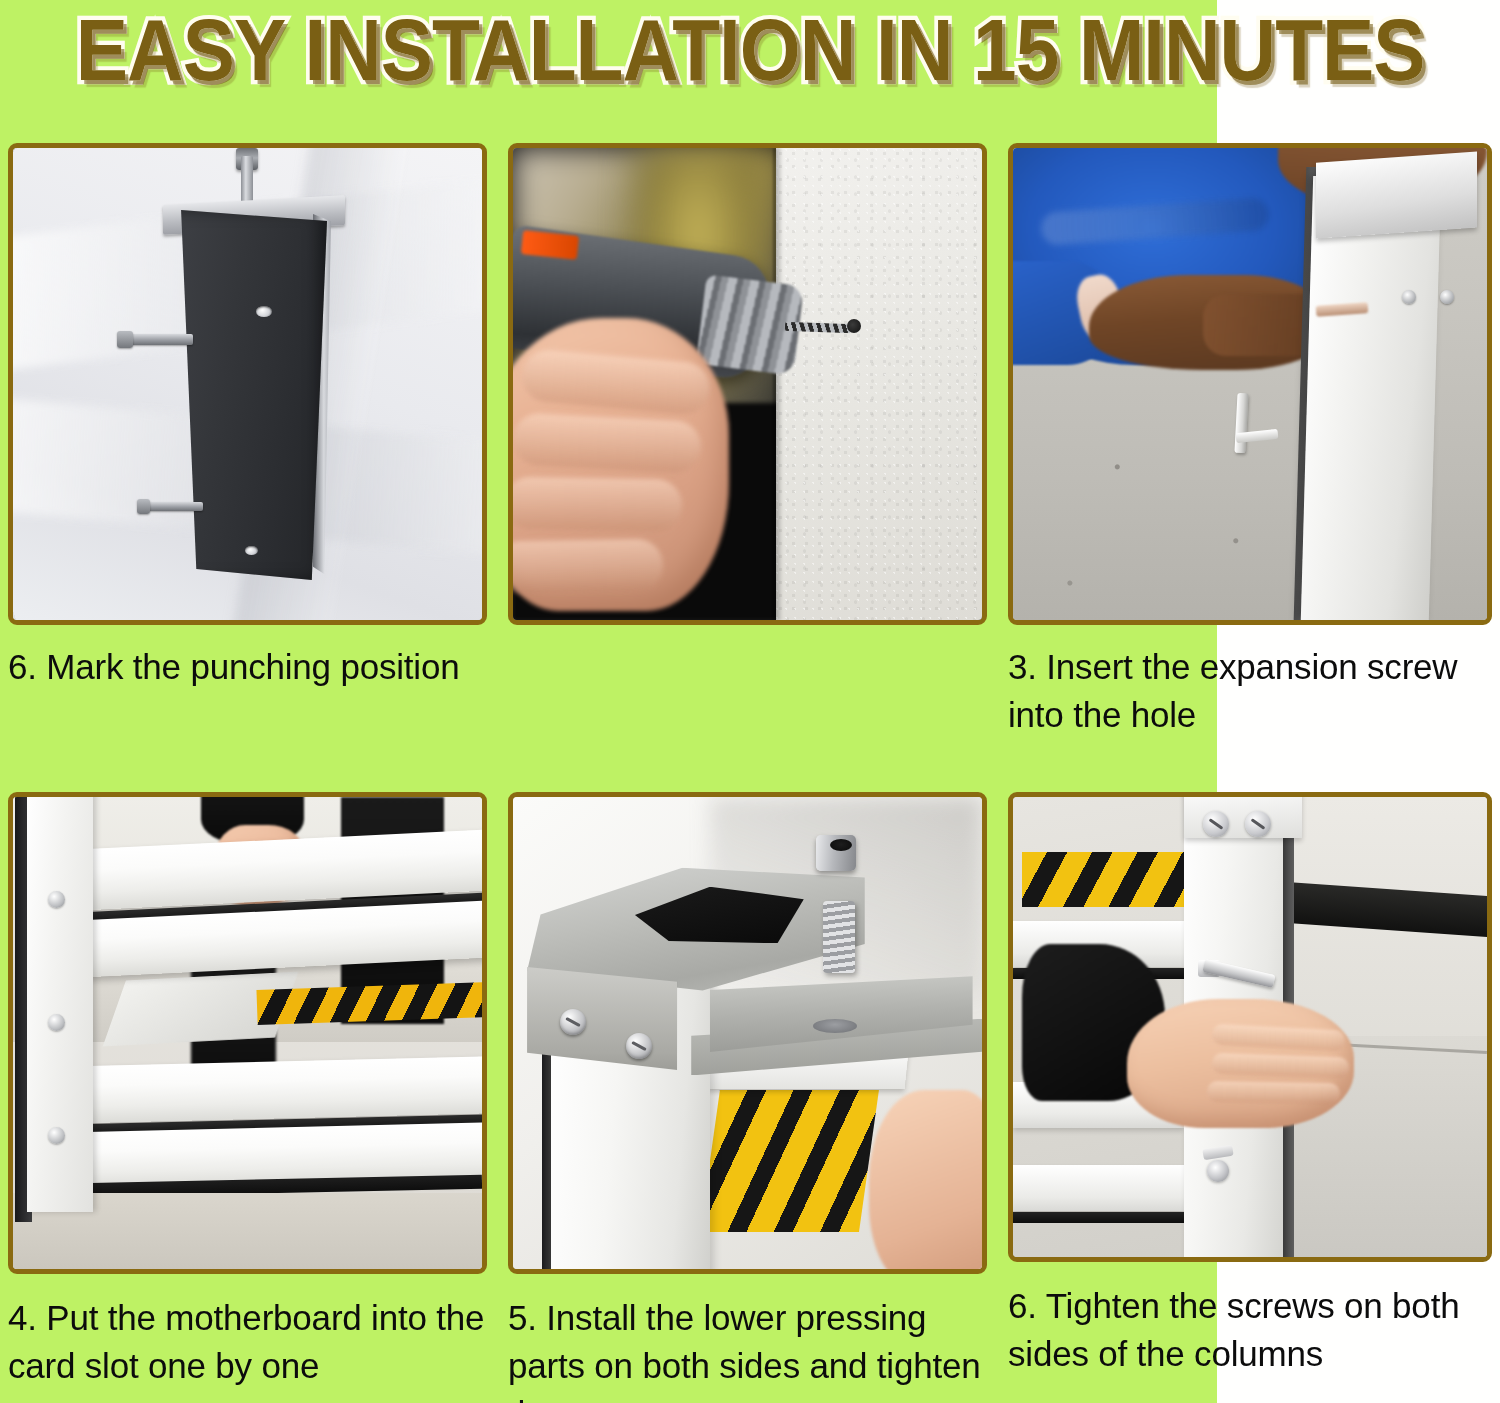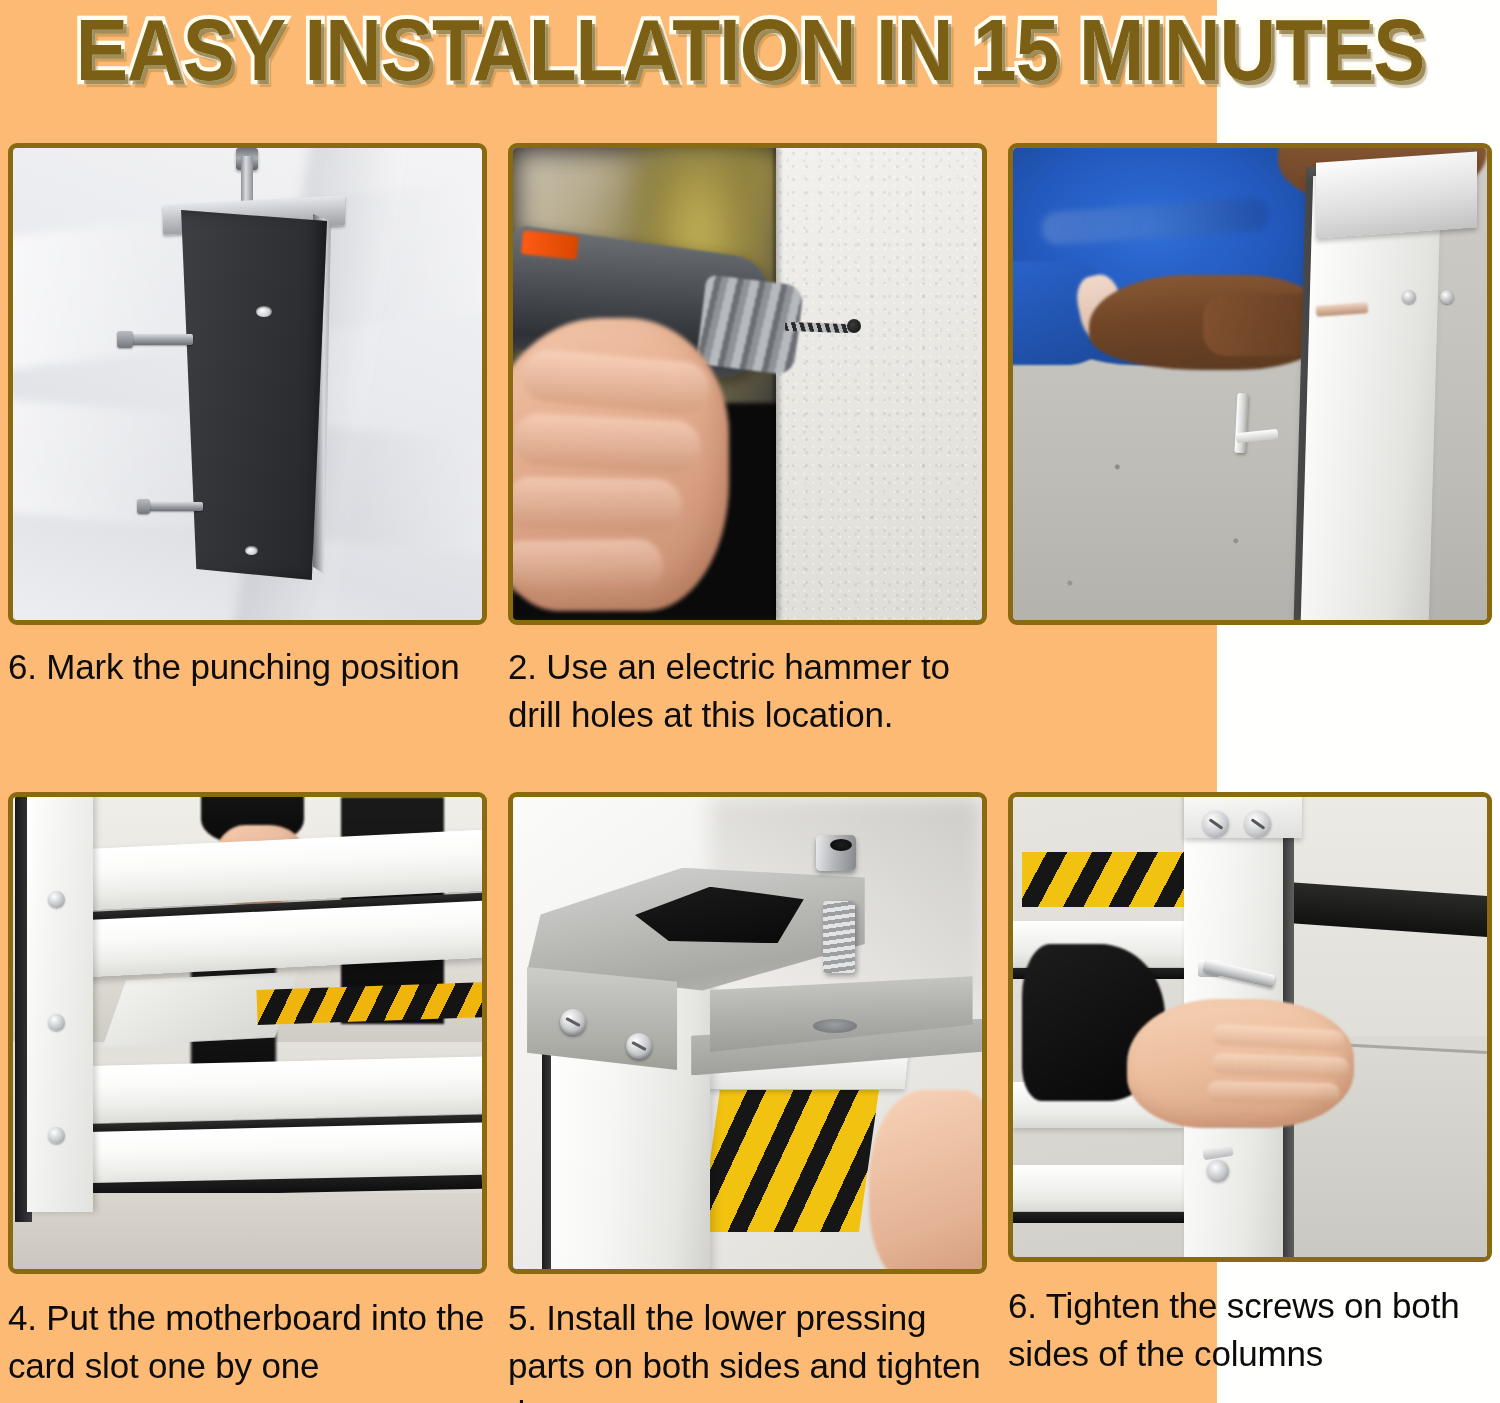--- a/index.html
+++ b/index.html
@@ -9,21 +9,21 @@
     height: 1403px;
     background: #fffffe;
     font-family: "Liberation Sans", sans-serif;
     overflow: hidden;
   }
 
   #page {
     position: relative;
     width: 1217px;
     height: 1403px;
-    background: #fdba74;
+    background: #bef264;
   }
 
   
   .title-wrap {
     position: absolute;
     left: 0; top: 0;
     width: 1500px;
     height: 100px;
     display: flex;
     align-items: center;
@@ -683,21 +683,20 @@
             <div class="ob p2-chuck"></div>
             <div class="ob p2-bit"></div>
             <div class="ob p2-bit-tip"></div>
             <div class="ob p2-hand"></div>
             <div class="ob p2-finger f1"></div>
             <div class="ob p2-finger f2"></div>
             <div class="ob p2-finger f3"></div>
             <div class="ob p2-finger f4"></div>
           </div>
         </div>
-        <div class="caption">2. Use an electric hammer to drill holes at this location.</div>
       </div>
 
       <div class="cell c3">
         <div class="photo">
           <div class="scene">
             <div class="p3-floor"></div>
             <div class="ob p3-floor-spec"></div>
             <div class="ob p3-shirt"></div>
             <div class="ob p3-shirt-fold"></div>
             <div class="ob p3-sleeve"></div>
@@ -708,20 +707,21 @@
             <div class="ob p3-col-dark"></div>
             <div class="ob p3-col"></div>
             <div class="ob p3-col-top"></div>
             <div class="ob p3-bolt-sm s1"></div>
             <div class="ob p3-bolt-sm s2"></div>
             <div class="ob p3-tool"></div>
             <div class="ob p3-allen"></div>
             <div class="ob p3-allen-arm"></div>
           </div>
         </div>
+        <div class="caption">3. Insert the expansion screw into the hole</div>
       </div>
     </div>
 
     <div class="row row-2">
 
       <div class="cell c1">
         <div class="photo">
           <div class="scene">
             <div class="p4-bg"></div>
             <div class="ob p4-darkback"></div>

